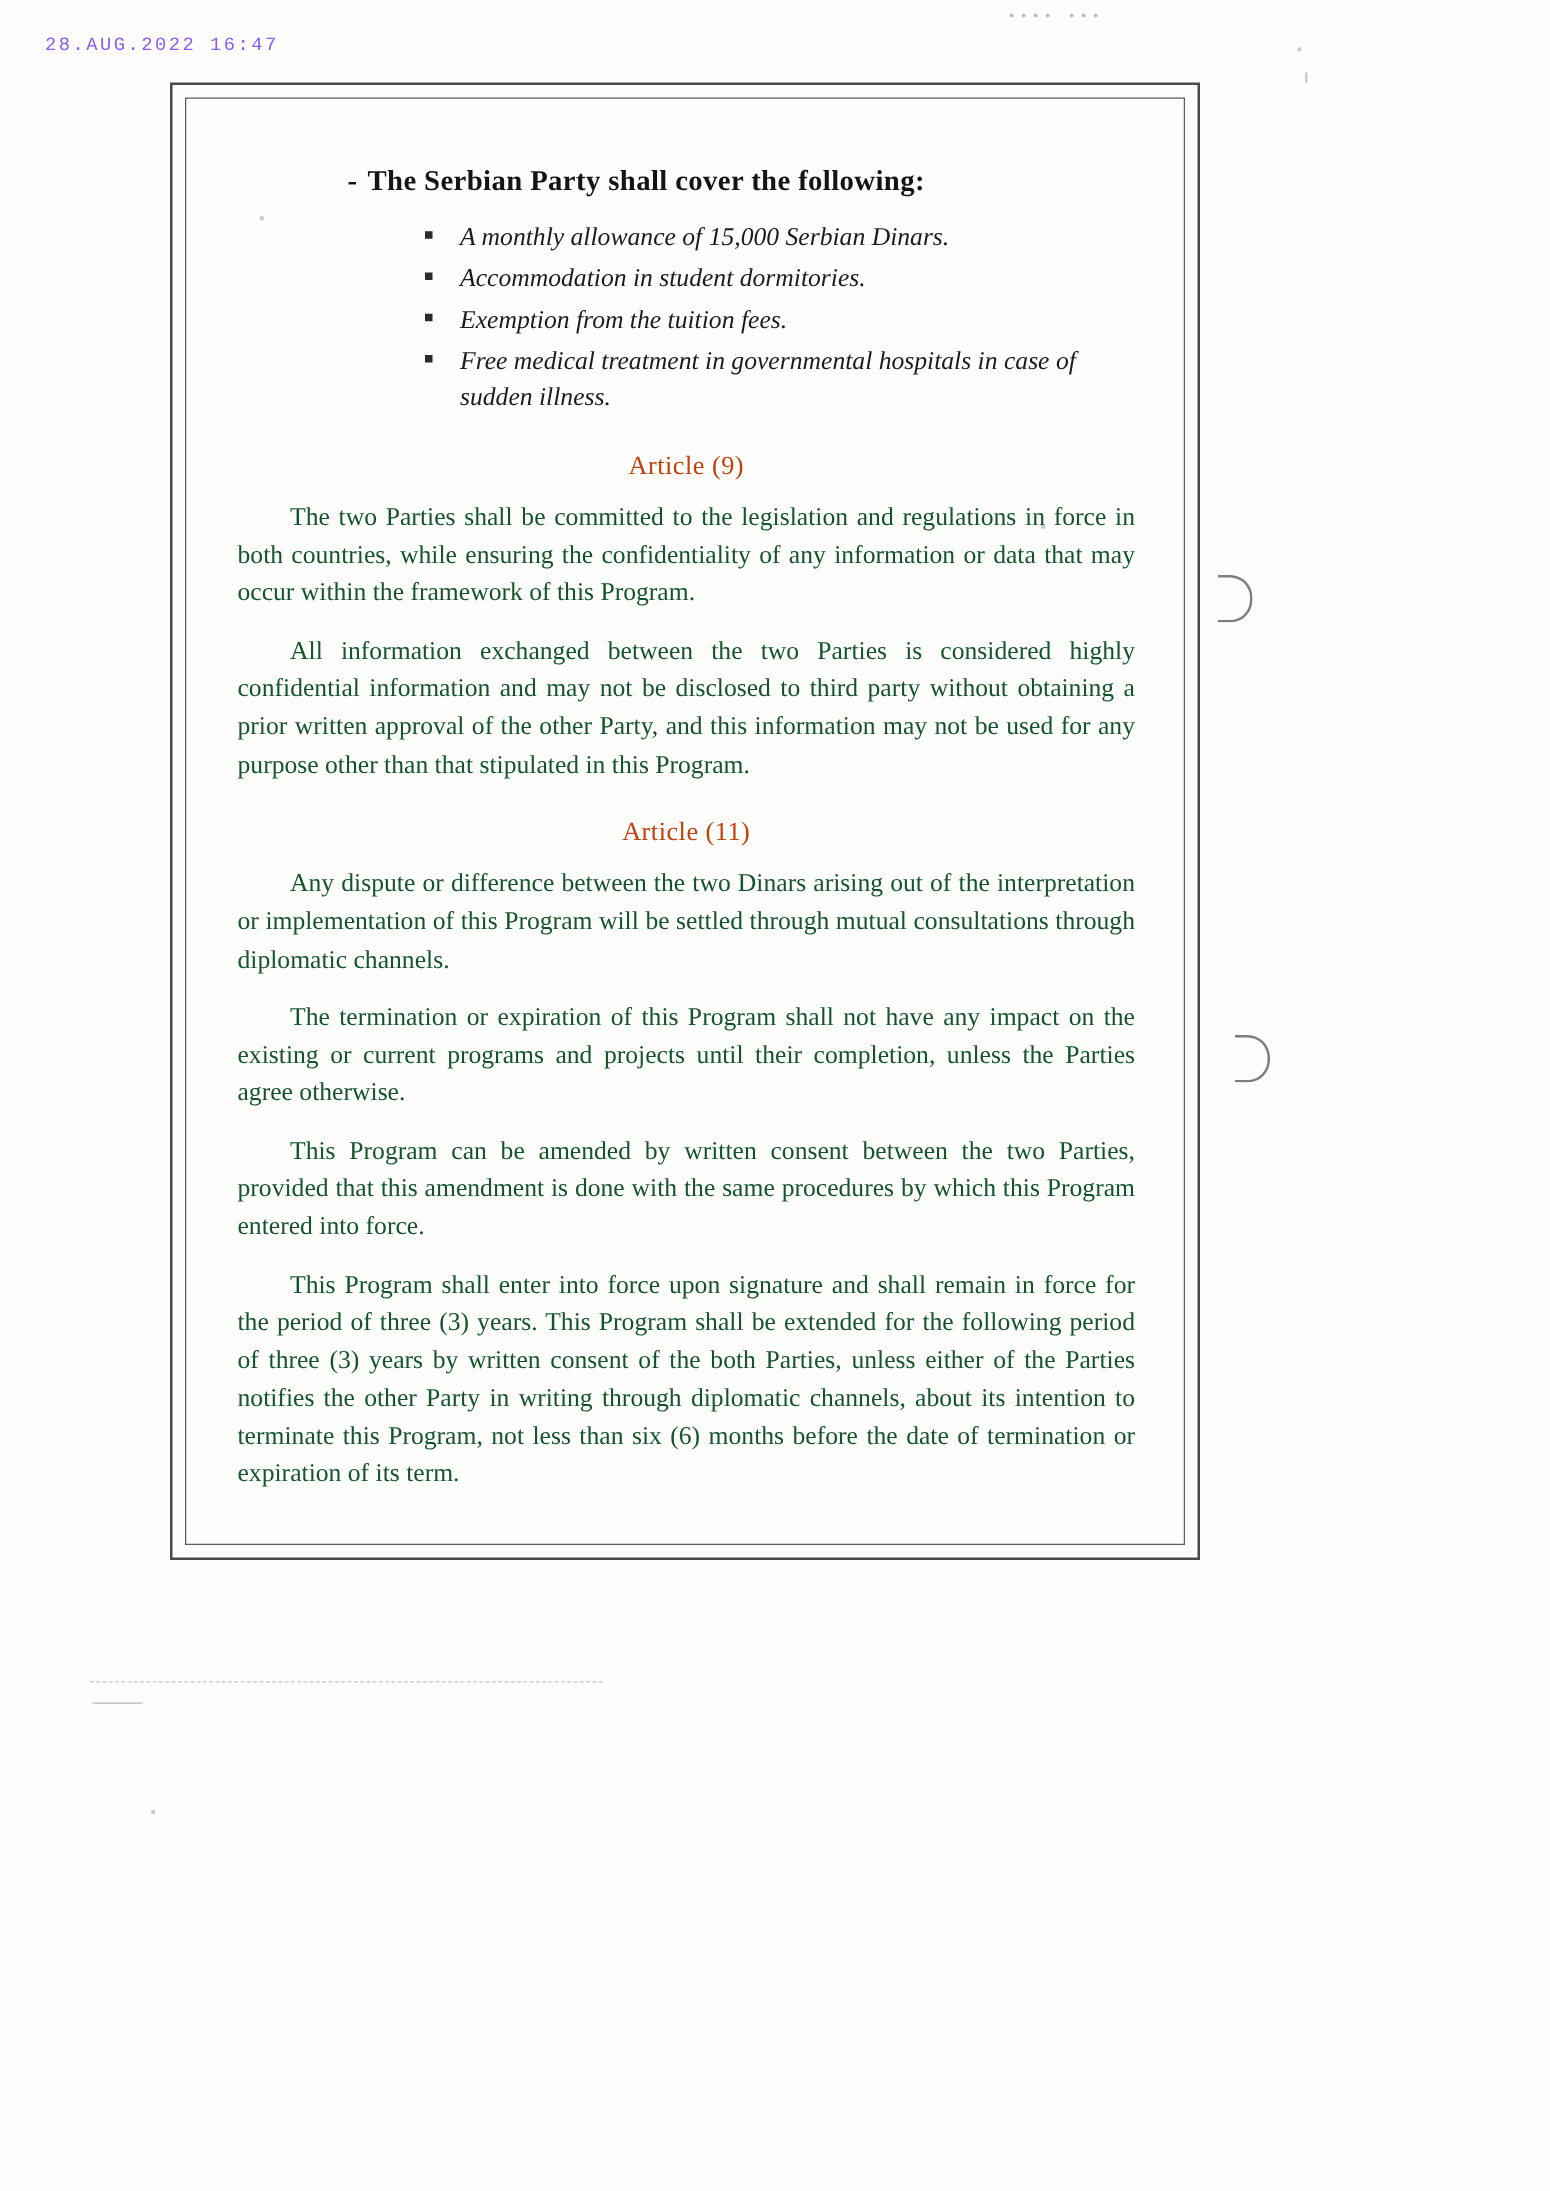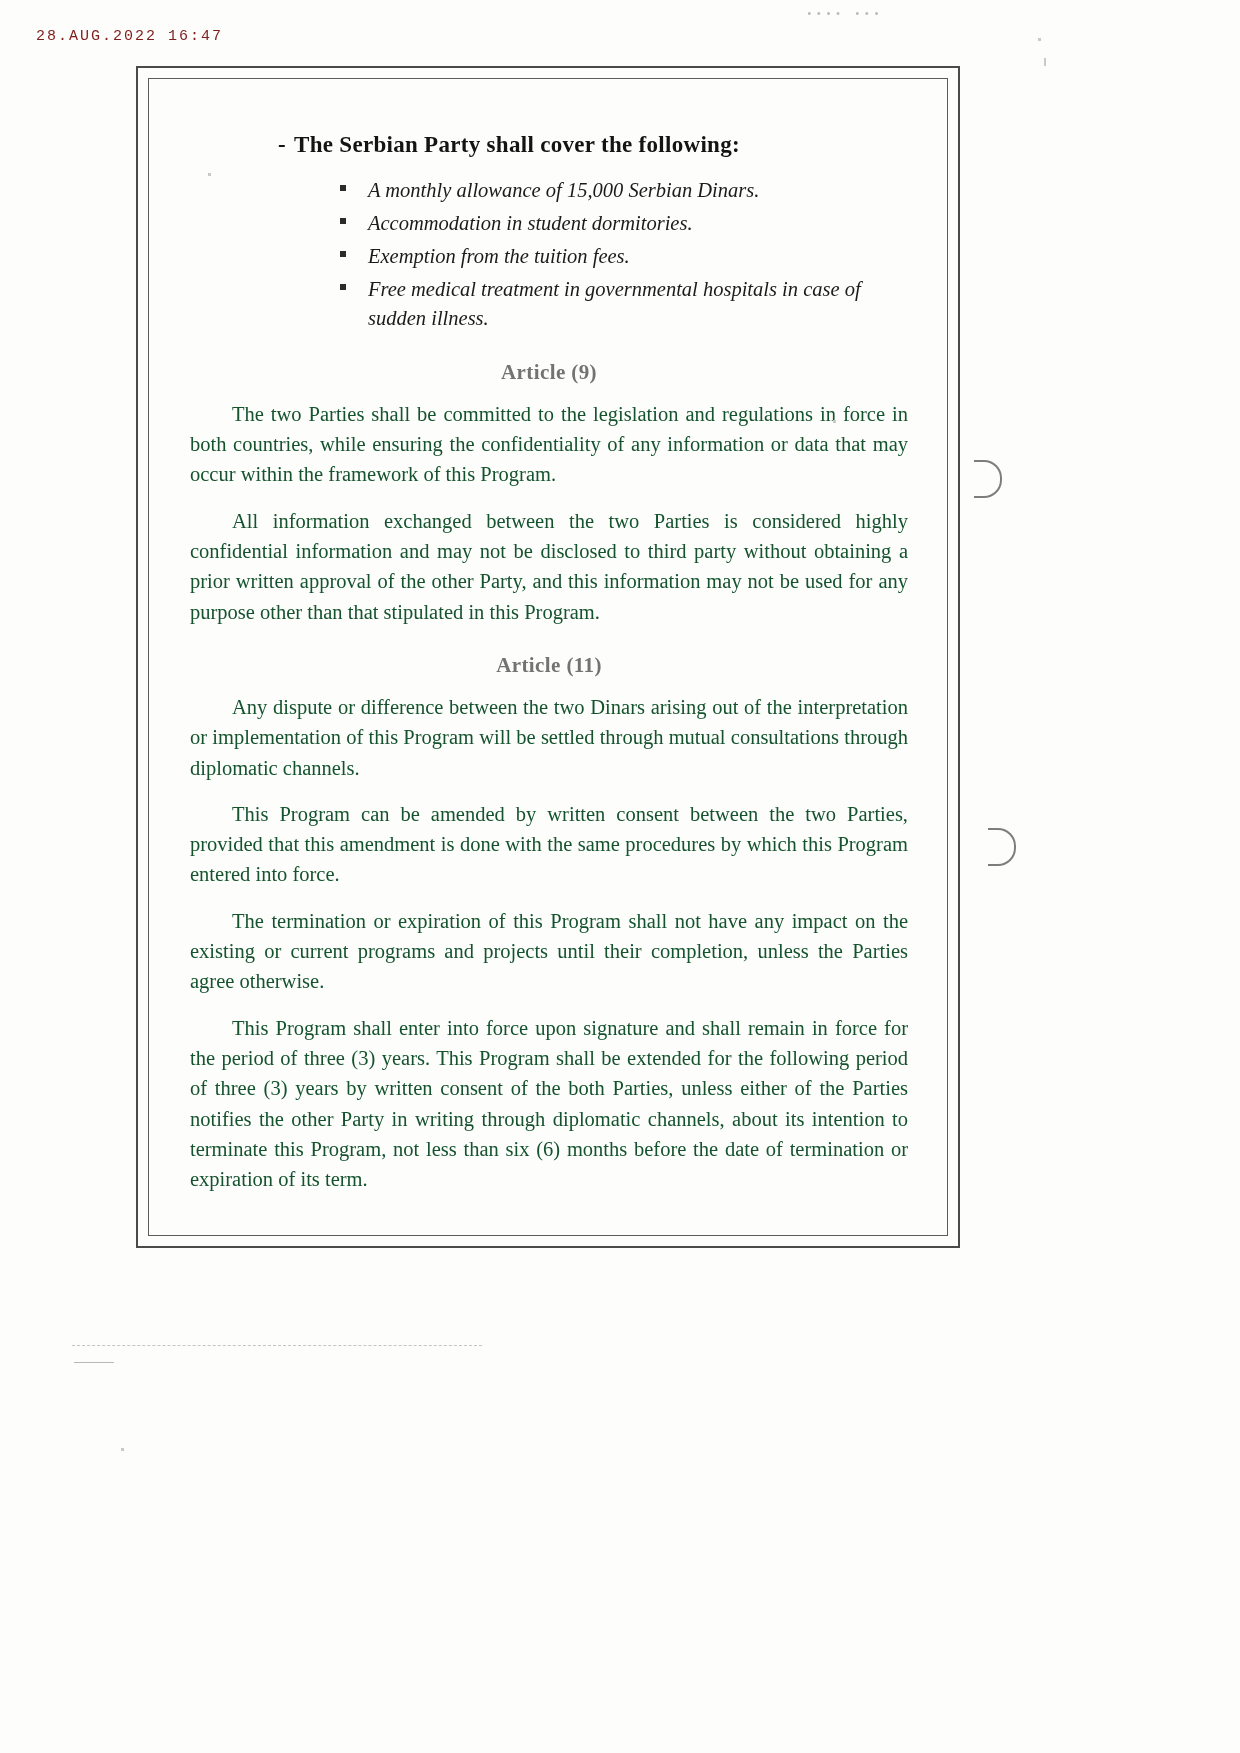--- a/index.html
+++ b/index.html
@@ -25,21 +25,21 @@
   }
 
   
   .fax-stamp {
     position: absolute;
     top: 28px;
     left: 36px;
     font-family: "Liberation Mono", monospace;
     font-size: 15px;
     letter-spacing: 2px;
-    color: #7f1d1d;
+    color: #8b5cf6;
   }
   .fax-stamp-right {
     position: absolute;
     top: 8px;
     left: 806px;
     font-family: "Liberation Mono", monospace;
     font-size: 11px;
     letter-spacing: 3px;
     color: #b9b9b9;
   }
@@ -111,24 +111,24 @@
     left: 0;
     top: 9px;
     width: 6px;
     height: 6px;
     background: #2b2b2b;
   }
 
   .article-title {
     text-align: center;
     font-size: 21px;
-    font-weight: bold;
+    font-weight: normal;
     margin: 26px 0 14px 0;
     letter-spacing: 0.4px;
-    color: #737373;
+    color: #c2410c;
   }
 
   p.para {
     font-size: 20.5px;
     line-height: 1.48;
     text-align: justify;
     text-justify: inter-word;
     margin: 0 0 16px 0;
     text-indent: 42px;
     color: #14532d;
@@ -200,22 +200,22 @@
     <li><span class="sq"></span><span>Free medical treatment in governmental hospitals in case of sudden illness.</span></li>
   </ul>
 
   <div class="article-title">Article (9)</div>
   <p class="para">The two Parties shall be committed to the legislation and regulations in force in both countries, while ensuring the confidentiality of any information or data that may occur within the framework of this Program.</p>
 
   <p class="para">All information exchanged between the two Parties is considered highly confidential information and may not be disclosed to third party without obtaining a prior written approval of the other Party, and this information may not be used for any purpose other than that stipulated in this Program.</p>
 
   <div class="article-title">Article (11)</div>
   <p class="para">Any dispute or difference between the two Dinars arising out of the interpretation or implementation of this Program will be settled through mutual consultations through diplomatic channels.</p>
+  <p class="para">The termination or expiration of this Program shall not have any impact on the existing or current programs and projects until their completion, unless the Parties agree otherwise.</p>
   <p class="para">This Program can be amended by written consent between the two Parties, provided that this amendment is done with the same procedures by which this Program entered into force.</p>
-  <p class="para">The termination or expiration of this Program shall not have any impact on the existing or current programs and projects until their completion, unless the Parties agree otherwise.</p>
   <p class="para last">This Program shall enter into force upon signature and shall remain in force for the period of three (3) years. This Program shall be extended for the following period of three (3) years by written consent of the both Parties, unless either of the Parties notifies the other Party in writing through diplomatic channels, about its intention to terminate this Program, not less than six (6) months before the date of termination or expiration of its term.</p>
 
 </div>
 
 <div class="punch p1"></div>
 <div class="punch p2"></div>
 
 <div class="bottom-rule"></div>
 <div class="bottom-rule2"></div>
 <div class="speck s1"></div>

